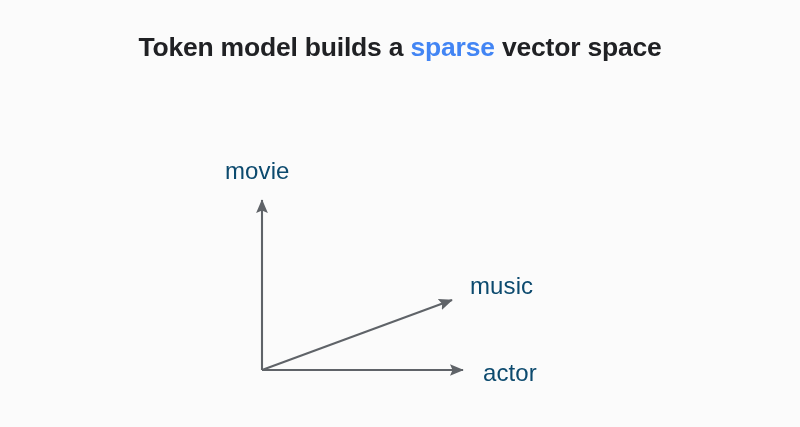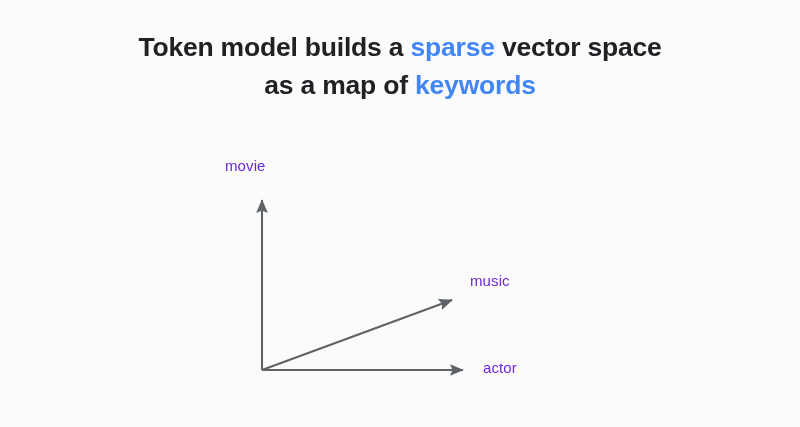--- a/index.html
+++ b/index.html
@@ -53,23 +53,23 @@
     top: 0;
     width: 800px;
     height: 427px;
   }
   .diagram svg {
     display: block;
   }
 
   .axis-label {
     position: absolute;
-    font-size: 15px;
+    font-size: 24px;
     font-weight: normal;
-    color: #6d28d9;
+    color: #0c4a6e;
     white-space: nowrap;
     letter-spacing: 0.1px;
     user-select: none;
   }
   .label-movie {
     left: 225px;
     top: 157px;
   }
   .label-music {
     left: 470px;
@@ -80,21 +80,20 @@
     top: 359px;
   }
 </style>
 </head>
 <body>
 
 <div id="slide">
 
   <div class="title-block">
     <span class="title-line"><span>Token model builds a </span><span class="accent">sparse</span><span> vector space</span></span>
-    <span class="title-line"><span>as a map of </span><span class="accent">keywords</span></span>
   </div>
 
   <div class="diagram">
     <svg width="800" height="427" viewBox="0 0 800 427">
       <defs>
         <marker id="arrowhead" markerWidth="7" markerHeight="7" refX="6.2" refY="3.2" orient="auto" markerUnits="strokeWidth">
           <path d="M0,0.4 L6.6,3.2 L0,6.0 L1.2,3.2 Z" fill="#5f6368"></path>
         </marker>
       </defs>
 

